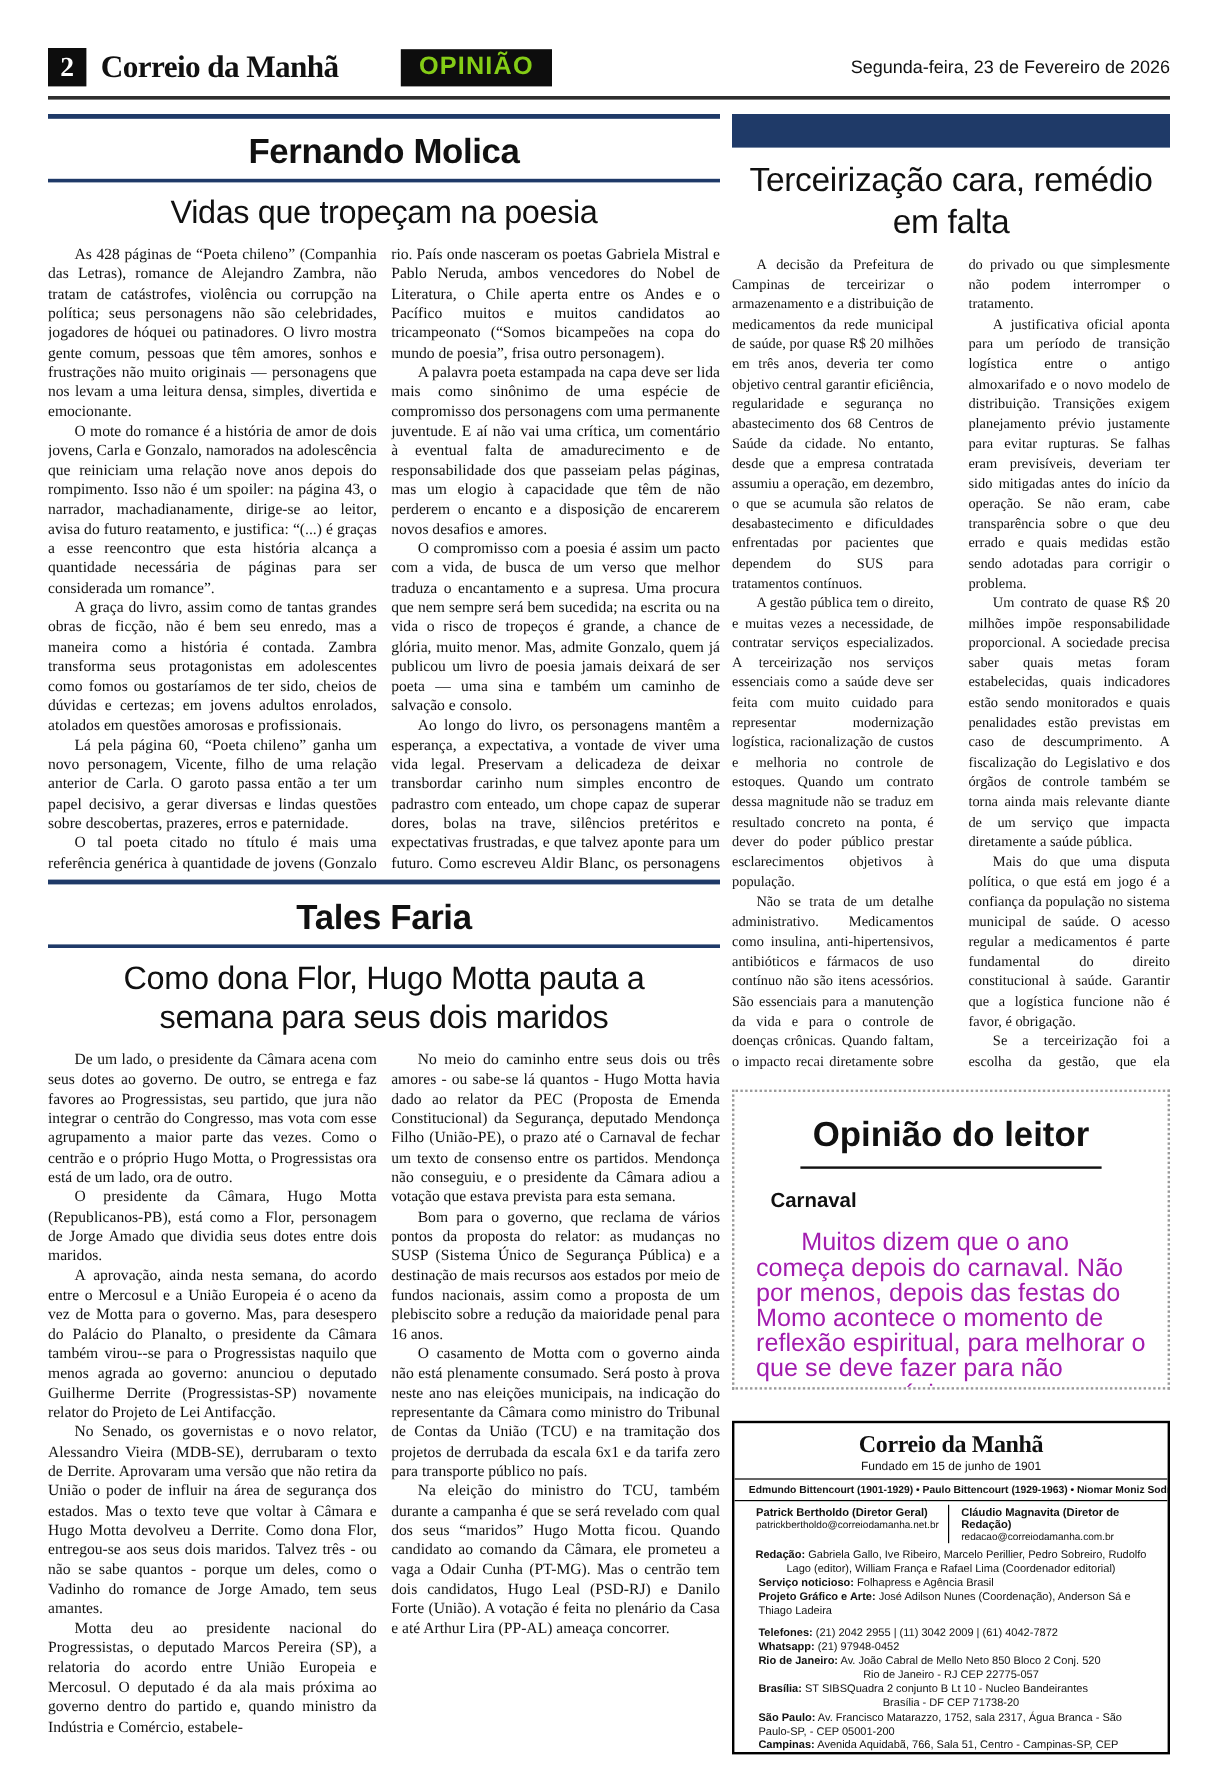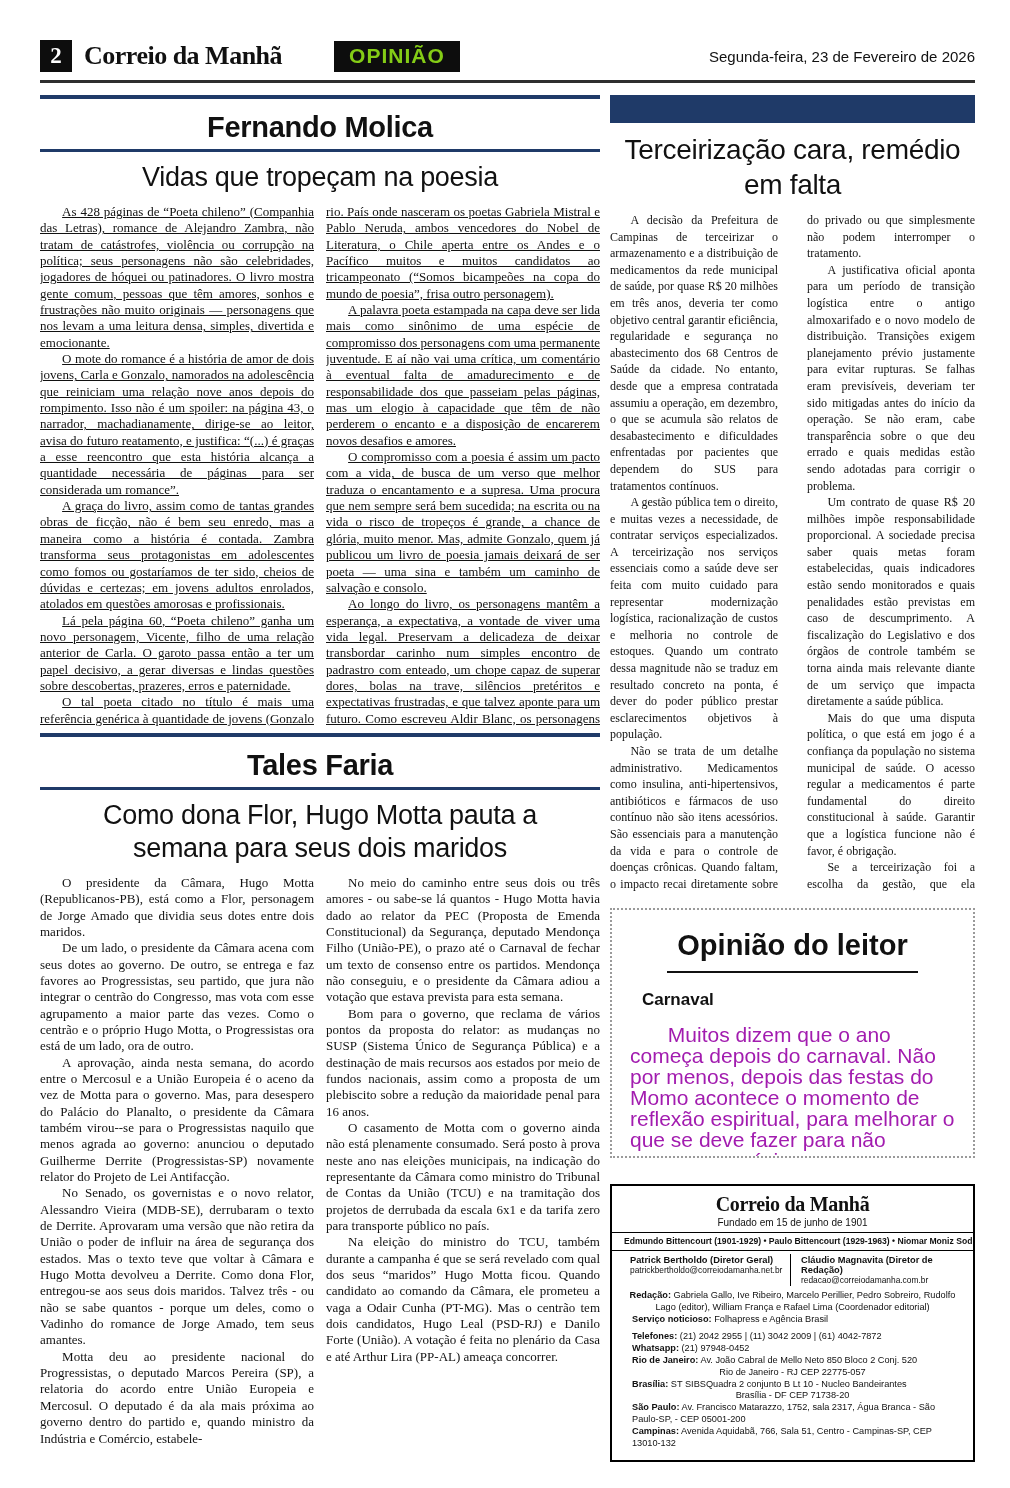--- a/index.html
+++ b/index.html
@@ -56,21 +56,21 @@
     margin:9px auto 10px; text-align:center;
     font-size:27px; font-weight:400; line-height:1.22; letter-spacing:-0.3px;
     max-width:532px;
   }
   .cols { display:flex; gap:12px; }
   .col  {
     flex:1; text-align:justify; hyphens:auto; -webkit-hyphens:auto;
     font-family:"Liberation Serif", serif;
     font-size:13px; line-height:16.35px; overflow:hidden;
   }
-  .molica .col { height:523px;text-decoration:underline; }
+  .molica .col { height:523px; }
   .faria       { margin-top:6px; }
   .faria .col  { height:600px; }
   .col .para { margin:0; text-indent:1.7em; }
   .col .para.cont { text-indent:0; }
 
   
   .navy-bar { height:28px; background:var(--navy); }
   .editorial-title {
     margin:9px auto 10px; text-align:center;
     font-size:28px; font-weight:400; line-height:1.25; letter-spacing:-0.3px;
@@ -155,22 +155,22 @@
         </div>
       </section>
 
       <section class="faria">
         <div class="rule-navy-thick"></div>
         <h2 class="author-name">Tales Faria</h2>
         <div class="rule-navy-thin"></div>
         <h1 class="article-title">Como dona Flor, Hugo Motta pauta a semana para seus dois maridos</h1>
         <div class="cols">
           <div class="col">
+              <p class="para">De um lado, o presidente da Câmara acena com seus dotes ao governo. De outro, se entrega e faz favores ao Progressistas, seu partido, que jura não integrar o centrão do Congresso, mas vota com esse agrupamento a maior parte das vezes. Como o centrão e o próprio Hugo Motta, o Progressistas ora está de um lado, ora de outro.</p>
               <p class="para">O presidente da Câmara, Hugo Motta (Republicanos-PB), está como a Flor, personagem de Jorge Amado que dividia seus dotes entre dois maridos.</p>
-              <p class="para">De um lado, o presidente da Câmara acena com seus dotes ao governo. De outro, se entrega e faz favores ao Progressistas, seu partido, que jura não integrar o centrão do Congresso, mas vota com esse agrupamento a maior parte das vezes. Como o centrão e o próprio Hugo Motta, o Progressistas ora está de um lado, ora de outro.</p>
               <p class="para">A aprovação, ainda nesta semana, do acordo entre o Mercosul e a União Europeia é o aceno da vez de Motta para o governo. Mas, para desespero do Palácio do Planalto, o presidente da Câmara também virou--se para o Progressistas naquilo que menos agrada ao governo: anunciou o deputado Guilherme Derrite (Progressistas-SP) novamente relator do Projeto de Lei Antifacção.</p>
               <p class="para">No Senado, os governistas e o novo relator, Alessandro Vieira (MDB-SE), derrubaram o texto de Derrite. Aprovaram uma versão que não retira da União o poder de influir na área de segurança dos estados. Mas o texto teve que voltar à Câmara e Hugo Motta devolveu a Derrite. Como dona Flor, entregou-se aos seus dois maridos. Talvez três - ou não se sabe quantos - porque um deles, como o Vadinho do romance de Jorge Amado, tem seus amantes.</p>
               <p class="para">Motta deu ao presidente nacional do Progressistas, o deputado Marcos Pereira (SP), a relatoria do acordo entre União Europeia e Mercosul. O deputado é da ala mais próxima ao governo dentro do partido e, quando ministro da Indústria e Comércio, estabele-</p>
             </div>
           <div class="col">
               <p class="para">No meio do caminho entre seus dois ou três amores - ou sabe-se lá quantos - Hugo Motta havia dado ao relator da PEC (Proposta de Emenda Constitucional) da Segurança, deputado Mendonça Filho (União-PE), o prazo até o Carnaval de fechar um texto de consenso entre os partidos. Mendonça não conseguiu, e o presidente da Câmara adiou a votação que estava prevista para esta semana.</p>
               <p class="para">Bom para o governo, que reclama de vários pontos da proposta do relator: as mudanças no SUSP (Sistema Único de Segurança Pública) e a destinação de mais recursos aos estados por meio de fundos nacionais, assim como a proposta de um plebiscito sobre a redução da maioridade penal para 16 anos.</p>
               <p class="para">O casamento de Motta com o governo ainda não está plenamente consumado. Será posto à prova neste ano nas eleições municipais, na indicação do representante da Câmara como ministro do Tribunal de Contas da União (TCU) e na tramitação dos projetos de derrubada da escala 6x1 e da tarifa zero para transporte público no país.</p>
               <p class="para">Na eleição do ministro do TCU, também durante a campanha é que se será revelado com qual dos seus “maridos” Hugo Motta ficou. Quando candidato ao comando da Câmara, ele prometeu a vaga a Odair Cunha (PT-MG). Mas o centrão tem dois candidatos, Hugo Leal (PSD-RJ) e Danilo Forte (União). A votação é feita no plenário da Casa e até Arthur Lira (PP-AL) ameaça concorrer.</p>
             </div>
@@ -221,20 +221,21 @@
             <div class="em">patrickbertholdo@correiodamanha.net.br</div>
           </div>
           <div class="mh-dir right">
             <div class="nm">Cláudio Magnavita (Diretor de Redação)</div>
             <div class="em">redacao@correiodamanha.com.br</div>
           </div>
         </div>
         <div>
             <div class="mh-line center"><b>Redação:</b> Gabriela Gallo, Ive Ribeiro, Marcelo Perillier, Pedro Sobreiro, Rudolfo Lago (editor), William França e Rafael Lima (Coordenador editorial)</div>
             <div class="mh-line left"><b>Serviço noticioso:</b> Folhapress e Agência Brasil</div>
+            <div class="mh-line left"><b>Projeto Gráfico e Arte:</b> José Adilson Nunes (Coordenação), Anderson Sá e Thiago Ladeira</div>
             <div class="mh-line left spacer"></div>
             <div class="mh-line left"><b>Telefones:</b> (21) 2042 2955 | (11) 3042 2009 | (61) 4042-7872</div>
             <div class="mh-line left"><b>Whatsapp:</b> (21) 97948-0452</div>
             <div class="mh-line left"><b>Rio de Janeiro:</b> Av. João Cabral de Mello Neto 850 Bloco 2 Conj. 520</div>
             <div class="mh-line center">Rio de Janeiro - RJ CEP 22775-057</div>
             <div class="mh-line left"><b>Brasília:</b> ST SIBSQuadra 2 conjunto B Lt 10 - Nucleo Bandeirantes</div>
             <div class="mh-line center">Brasília - DF CEP 71738-20</div>
             <div class="mh-line left"><b>São Paulo:</b> Av. Francisco Matarazzo, 1752, sala 2317, Água Branca - São Paulo-SP, - CEP 05001-200</div>
             <div class="mh-line left"><b>Campinas:</b> Avenida Aquidabã, 766, Sala 51, Centro - Campinas-SP, CEP 13010-132</div>
           </div>

